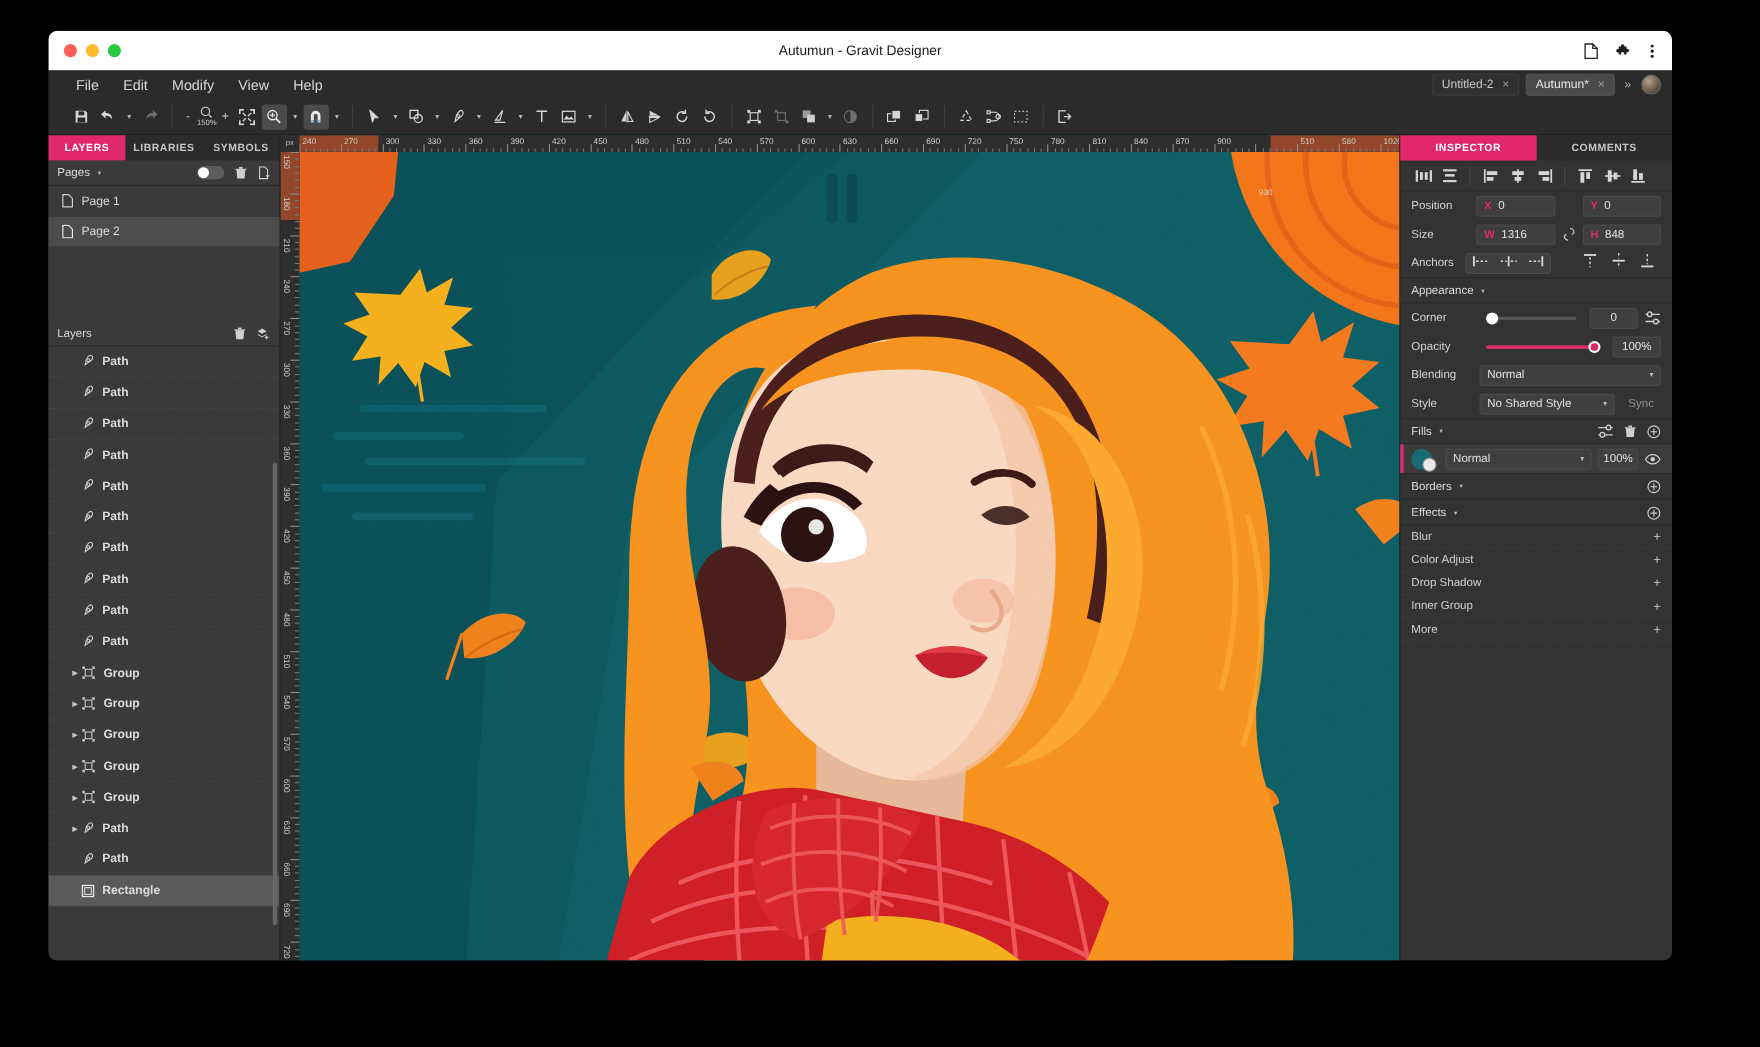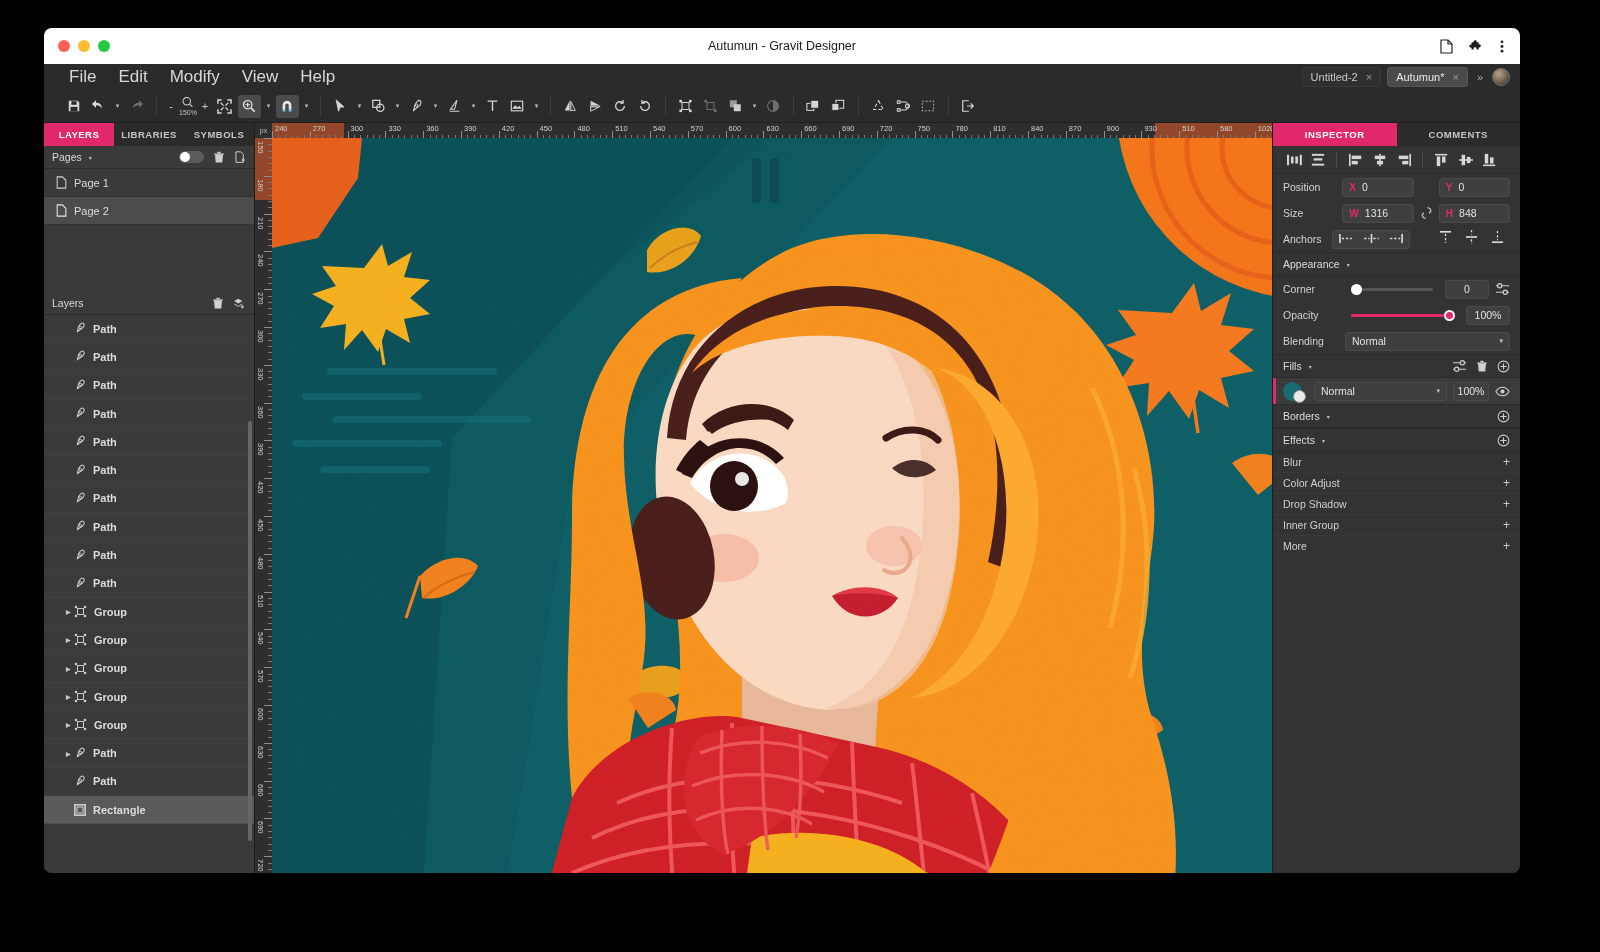--- a/index.html
+++ b/index.html
@@ -40,21 +40,21 @@
     gap: 16px; margin-right: 16px; color: #1d1d1d;
   }
   .title-right svg { display: block; }
   
   .menubar {
     height: 26px; background: #2b2b2b;
     display: flex; align-items: center; padding-left: 14px;
     position: relative;
   }
   .menu-item {
-    font-size: 17px; color: #d7d7d7; padding: 2px 11px;
+    font-size: 13px; color: #d7d7d7; padding: 2px 11px;
     border-radius: 3px; cursor: default;
   }
   .doc-tabs {
     margin-left: auto; display: flex; align-items: center;
     gap: 6px; padding-right: 10px;
   }
   .doc-tab {
     display: flex; align-items: center; gap: 8px;
     font-size: 11px; color: #c8c8c8;
     background: #2f2f2f; border: 1px solid #3a3a3a;
@@ -1114,21 +1114,21 @@
             <div class="rh-tick" style="left: 836px; height: 3.5px; background: rgb(119, 119, 119);"></div>
             <div class="rh-tick" style="left: 842.3px; height: 3.5px; background: rgb(119, 119, 119);"></div>
             <div class="rh-tick" style="left: 848.6px; height: 7px;"></div>
             <div class="rh-lab" style="left: 851.6px;">900</div>
             <div class="rh-tick" style="left: 854.9px; height: 3.5px; background: rgb(119, 119, 119);"></div>
             <div class="rh-tick" style="left: 861.2px; height: 3.5px; background: rgb(119, 119, 119);"></div>
             <div class="rh-tick" style="left: 867.5px; height: 3.5px; background: rgb(119, 119, 119);"></div>
             <div class="rh-tick" style="left: 873.8px; height: 3.5px; background: rgb(119, 119, 119);"></div>
             <div class="rh-tick" style="left: 880.1px; height: 3.5px; background: rgb(119, 119, 119);"></div>
             <div class="rh-tick" style="left: 886.4px; height: 7px;"></div>
-            <div class="rh-lab" style="left: 889.4px;">930</div>
+            <div class="rh-lab" style="left: 889.4px; margin-top: 46px;">930</div>
             <div class="rh-tick" style="left: 892.7px; height: 3.5px; background: rgb(119, 119, 119);"></div>
             <div class="rh-tick" style="left: 899px; height: 3.5px; background: rgb(119, 119, 119);"></div>
             <div class="rh-tick" style="left: 905.3px; height: 3.5px; background: rgb(119, 119, 119);"></div>
             <div class="rh-tick" style="left: 911.6px; height: 3.5px; background: rgb(119, 119, 119);"></div>
             <div class="rh-tick" style="left: 917.9px; height: 3.5px; background: rgb(119, 119, 119);"></div>
             <div class="rh-tick" style="left: 924.2px; height: 7px;"></div>
             <div class="rh-lab" style="left: 927.2px;">510</div>
             <div class="rh-tick" style="left: 930.5px; height: 3.5px; background: rgb(119, 119, 119);"></div>
             <div class="rh-tick" style="left: 936.8px; height: 3.5px; background: rgb(119, 119, 119);"></div>
             <div class="rh-tick" style="left: 943.1px; height: 3.5px; background: rgb(119, 119, 119);"></div>
@@ -1469,20 +1469,28 @@
       </div>
 
       <div class="prop-row">
         <div class="prop-label">Blending</div>
         <div class="select" style="flex:1">
           <span>Normal</span>
           <span class="cv">▾</span>
         </div>
       </div>
 
+      <div class="prop-row">
+        <div class="prop-label">Style</div>
+        <div class="select" style="flex:1">
+          <span>No Shared Style</span>
+          <span class="cv">▾</span>
+        </div>
+        <div class="sub-btn" style="width:36px;text-align:center">Sync</div>
+      </div>
 
       <div class="grp-head">
         <span>Fills</span>
         <span class="tri">▾</span>
         <span class="spacer"></span>
         <span class="ico">
           <svg width="15" height="14" viewBox="0 0 16 15">
               <path d="M1 4h14M1 11h14" stroke="#cfcfcf" stroke-width="1.3"></path>
               <circle cx="11" cy="4" r="2.3" fill="#333" stroke="#cfcfcf" stroke-width="1.3"></circle>
               <circle cx="5" cy="11" r="2.3" fill="#333" stroke="#cfcfcf" stroke-width="1.3"></circle>

